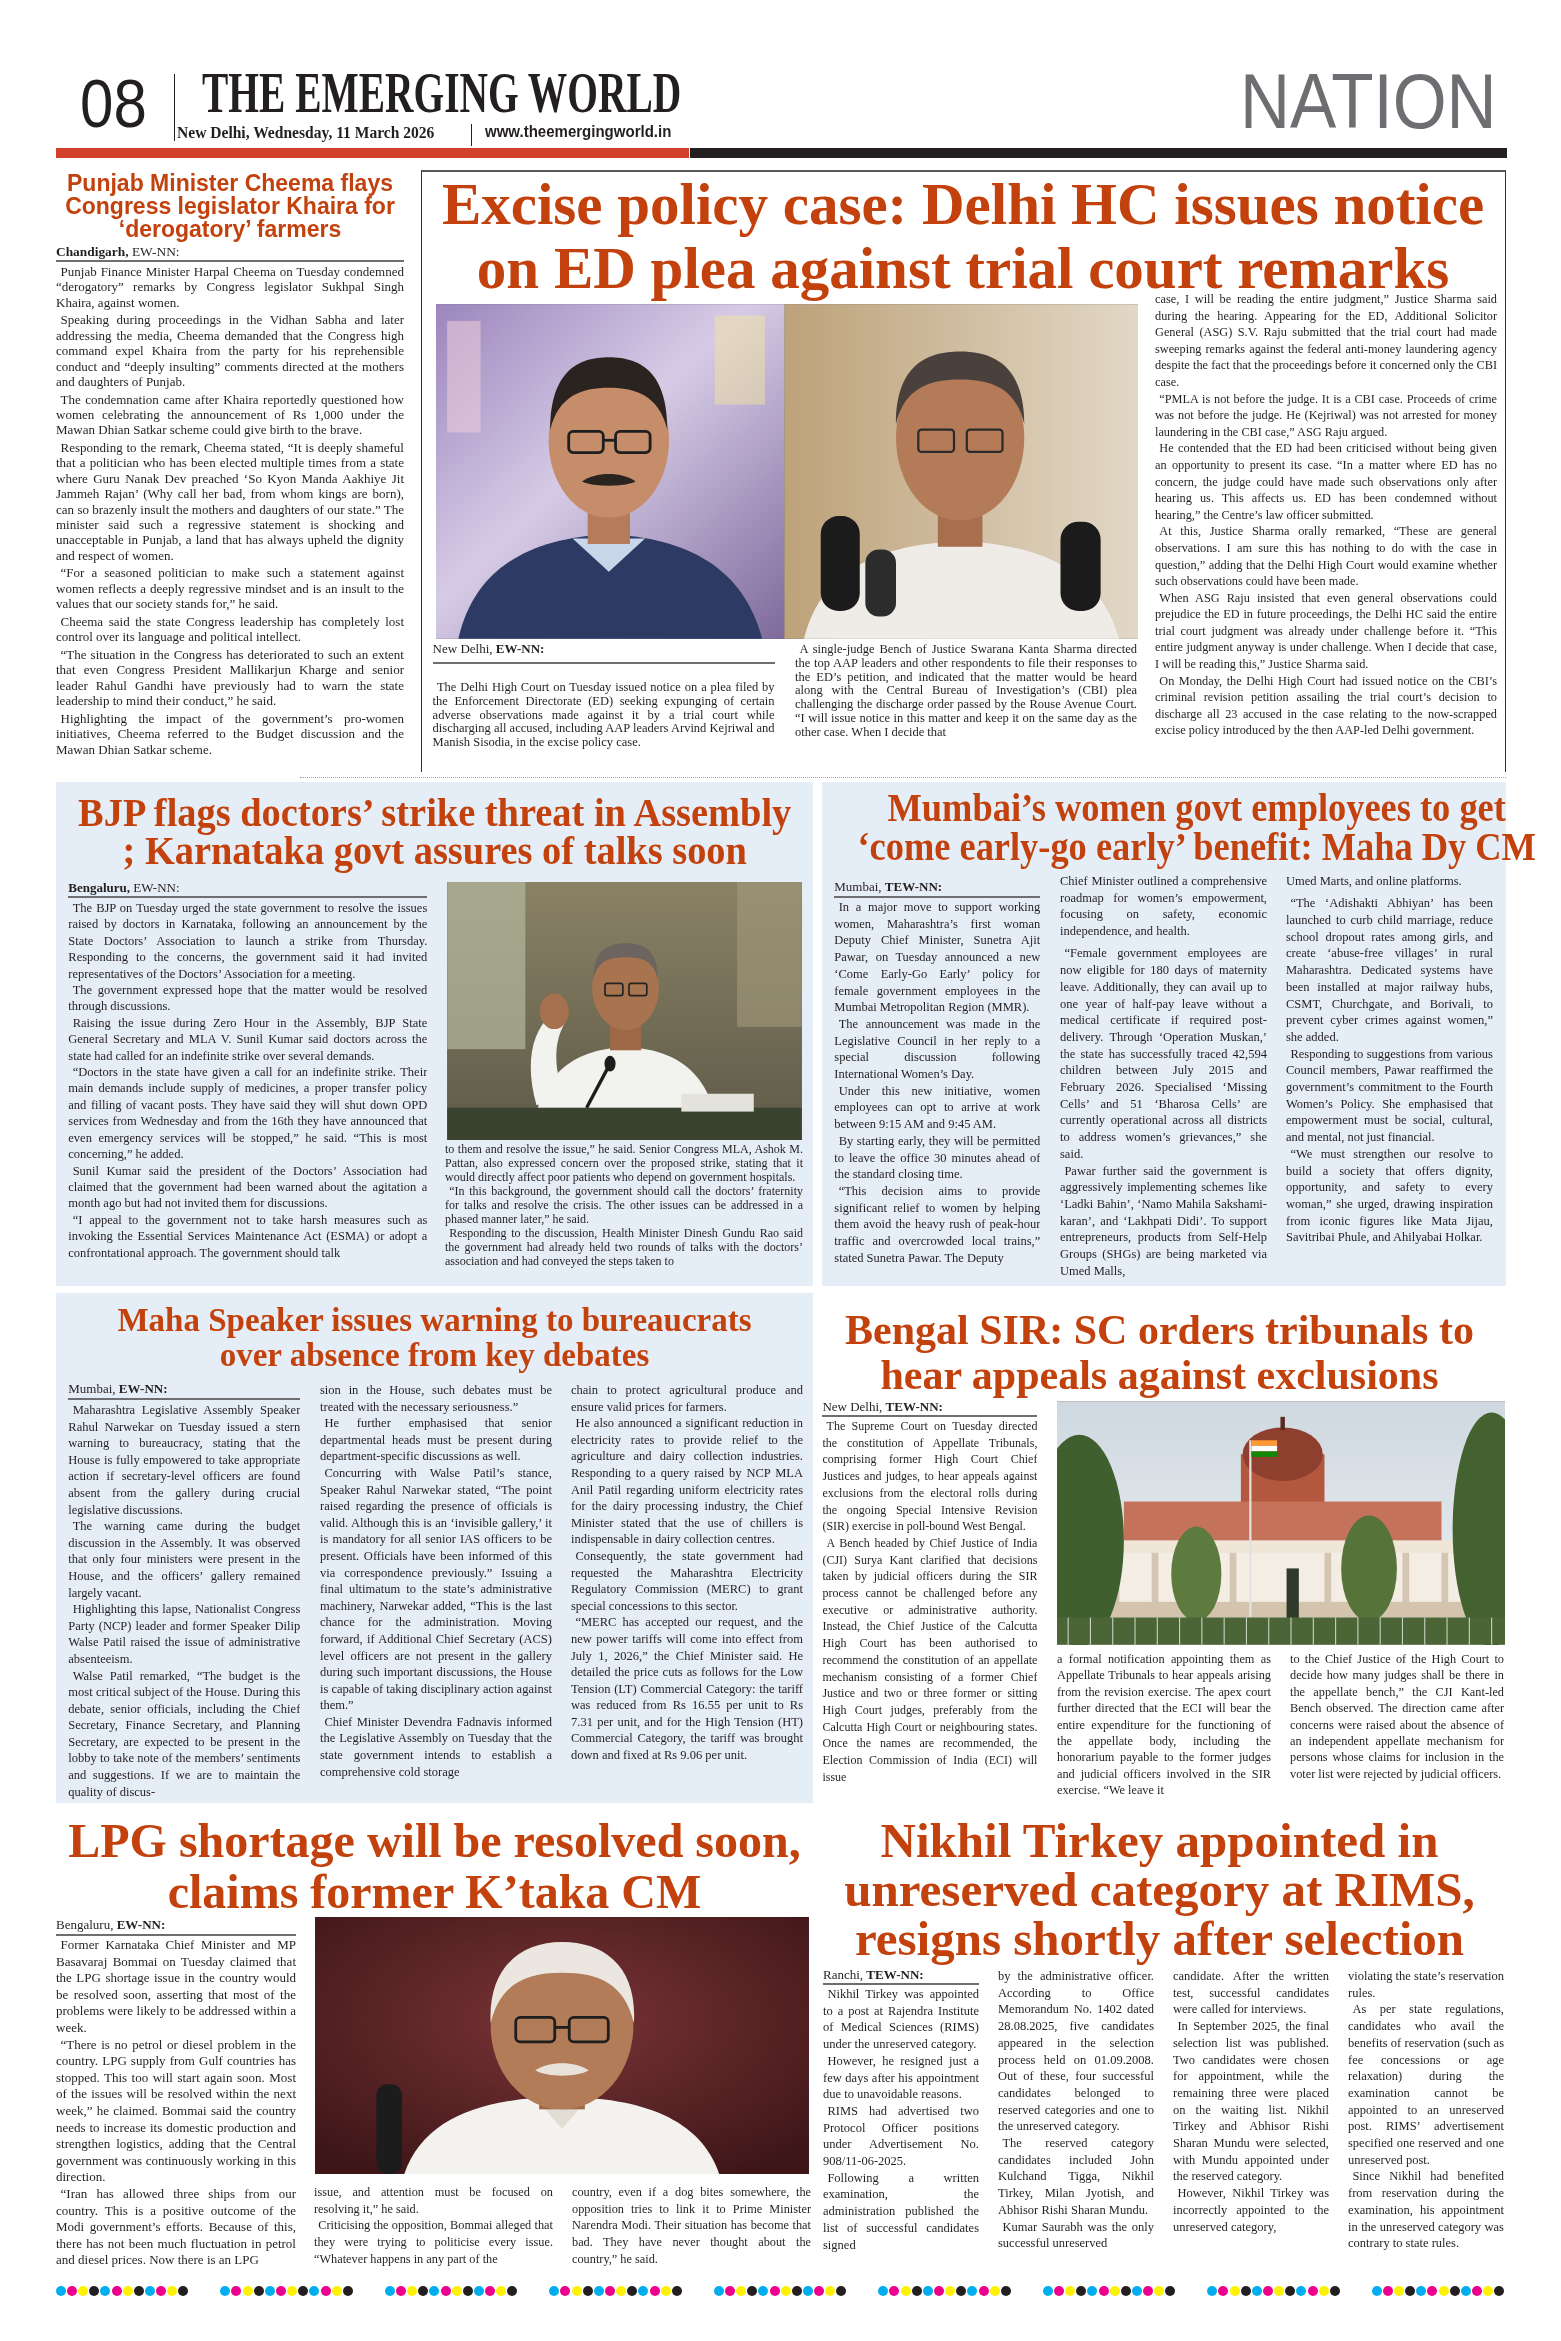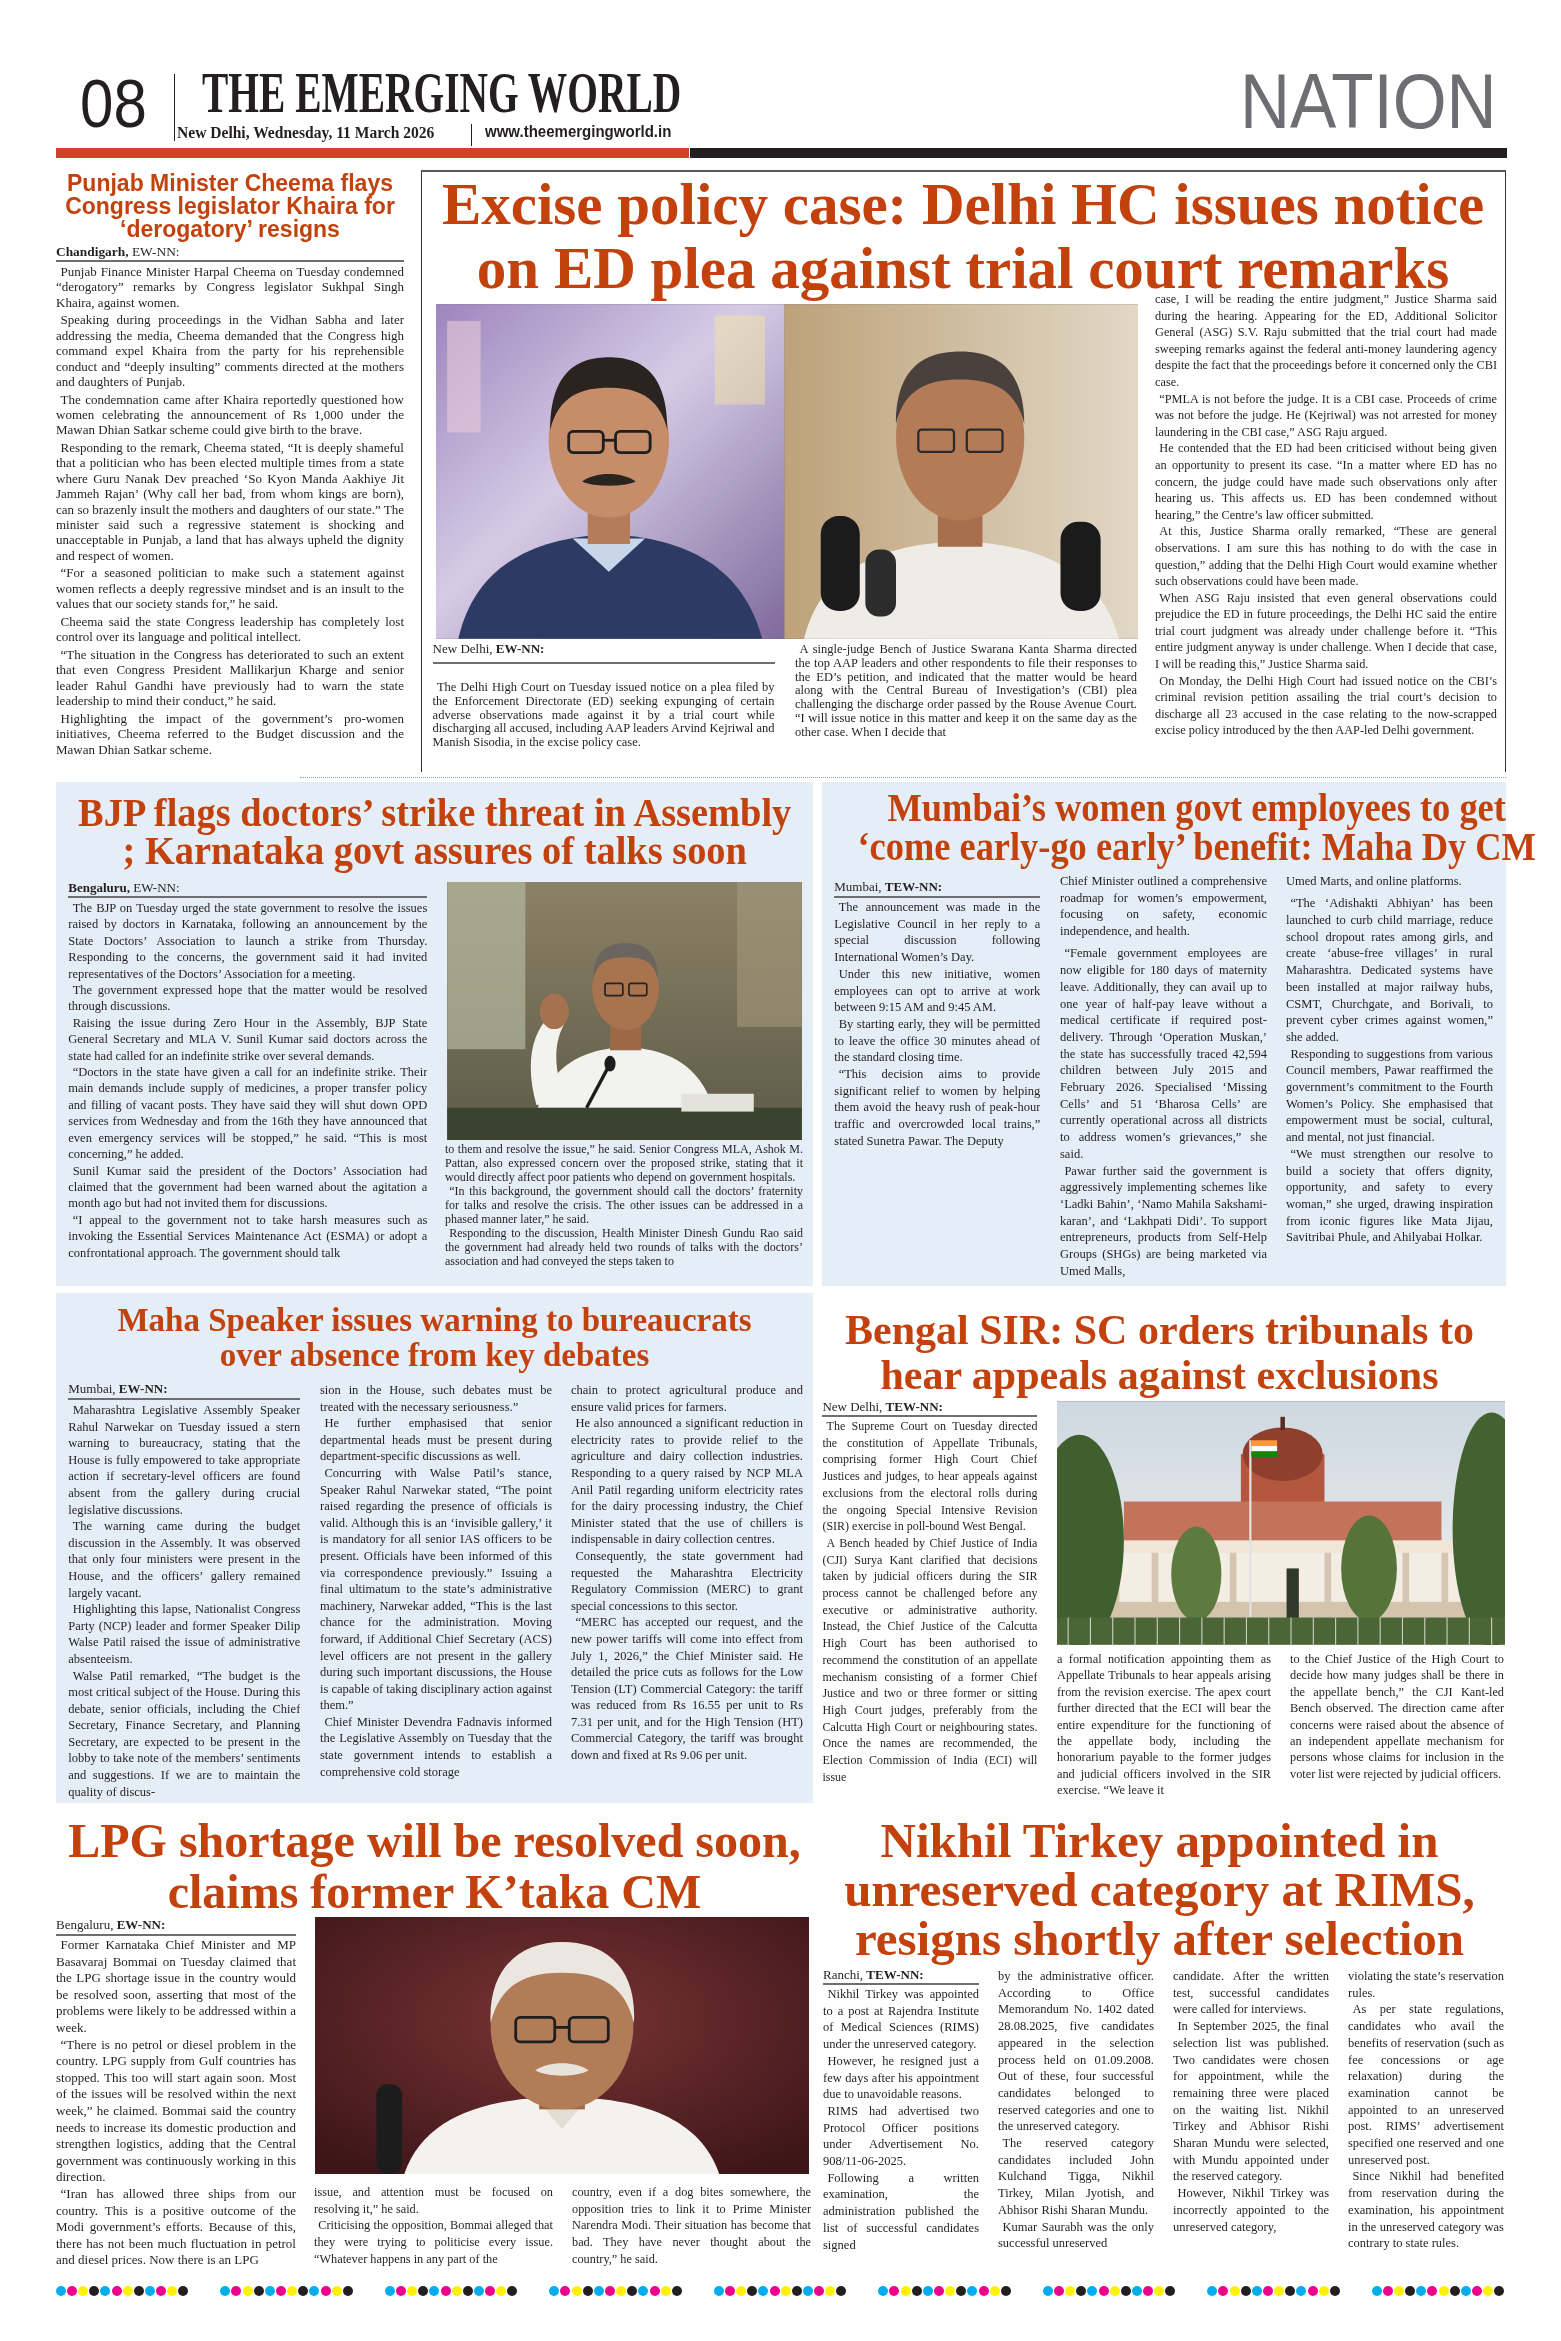--- a/index.html
+++ b/index.html
@@ -36,21 +36,21 @@
   <div class="abs" style="left:485px;top:124px;font:bold 16.7px/1 'Liberation Sans',sans-serif;white-space:nowrap;transform:scaleX(.9);transform-origin:left top;">www.theemergingworld.in</div>
   <div class="abs" style="left:1240px;top:63px;font:400 77px/1 'Liberation Sans',sans-serif;color:#6d6e71;white-space:nowrap;transform:scaleX(.9);transform-origin:left top;">NATION</div>
   <div class="abs" style="left:56px;top:148px;width:633px;height:9.5px;background:#d2402a;"></div>
   <div class="abs" style="left:690px;top:148px;width:817px;height:9.5px;background:#231f20;"></div>
 </header>
 
 <section class="abs" style="left:56px;top:167px;width:348px;height:609px;">
   <h2 class="hl" style="left:0;top:4.5px;width:348px;font-family:'Liberation Sans',sans-serif;font-size:23px;line-height:23px;">
     <span>Punjab Minister Cheema flays</span>
     <span>Congress legislator Khaira for</span>
-    <span>‘derogatory’ resigns</span>
+    <span>‘derogatory’ farmers</span>
   </h2>
   <div class="dl pb" style="left:0;top:78px;font-size:13.4px;">
     <span class="place">Chandigarh,</span>
     <span class="agency">EW-NN:</span>
   </div>
   <div class="rule" style="left:0;top:93px;width:348px;"></div>
   <div class="col spaced" style="left:0;top:97px;width:348px;height:512px;font-size:13px;line-height:15.4px;">
     <p>Punjab Finance Minister Harpal Cheema on Tuesday condemned “derogatory” remarks by Congress legislator Sukhpal Singh Khaira, against women.</p>
     <p>Speaking during proceedings in the Vidhan Sabha and later addressing the media, Cheema demanded that the Congress high command expel Khaira from the party for his reprehensible conduct and “deeply insulting” comments directed at the mothers and daughters of Punjab.</p>
     <p>The condemnation came after Khaira reportedly questioned how women celebrating the announcement of Rs 1,000 under the Mawan Dhian Satkar scheme could give birth to the brave.</p>
@@ -189,20 +189,21 @@
       <span>Mumbai’s women govt employees to get</span>
       <span>‘come early-go early’ benefit: Maha Dy CM</span>
     </div>
   </h2>
   <div class="dl" style="left:12.3px;top:98px;">
     <span class="place">Mumbai,</span>
     <span class="agency">TEW-NN:</span>
   </div>
   <div class="rule" style="left:12.3px;top:114px;width:206px;"></div>
   <div class="col" style="left:12.3px;top:117px;width:206px;height:386px;font-size:12.5px;line-height:16.7px;">
+    <p>In a major move to support working women, Maharashtra’s first woman Deputy Chief Minister, Sunetra Ajit Pawar, on Tuesday announced a new ‘Come Early-Go Early’ policy for female government employees in the Mumbai Metropolitan Region (MMR).</p>
     <p>The announcement was made in the Legislative Council in her reply to a special discussion following International Women’s Day.</p>
     <p>Under this new initiative, women employees can opt to arrive at work between 9:15 AM and 9:45 AM.</p>
     <p>By starting early, they will be permitted to leave the office 30 minutes ahead of the standard closing time.</p>
     <p>“This decision aims to provide significant relief to women by helping them avoid the heavy rush of peak-hour traffic and overcrowded local trains,” stated Sunetra Pawar.  The Deputy</p>
   </div>
   <div class="col" style="left:238px;top:91px;width:207px;height:412px;font-size:12.5px;line-height:16.7px;">
     <p class="cont" style="margin-bottom:5.6px;">Chief Minister outlined a comprehensive roadmap for women’s empowerment, focusing on safety, economic independence, and health.</p>
     <p>“Female government employees are now eligible for 180 days of maternity leave. Additionally, they can avail up to one year of half-pay leave without a medical certificate if required post-delivery.  Through ‘Operation Muskan,’ the state has successfully traced 42,594 children between July 2015 and February 2026. Specialised ‘Missing Cells’ and 51 ‘Bharosa Cells’ are currently operational across all districts to address women’s grievances,” she said.</p>
     <p>Pawar further said the government is aggressively implementing schemes like ‘Ladki Bahin’, ‘Namo Mahila Sakshami-karan’, and ‘Lakhpati Didi’. To support entrepreneurs, products from Self-Help Groups (SHGs) are being marketed via Umed Malls,</p>
   </div>

